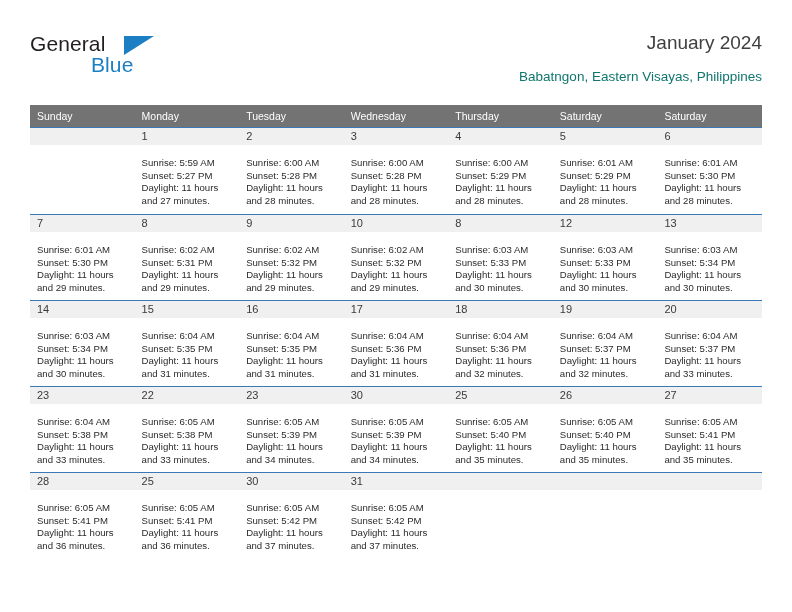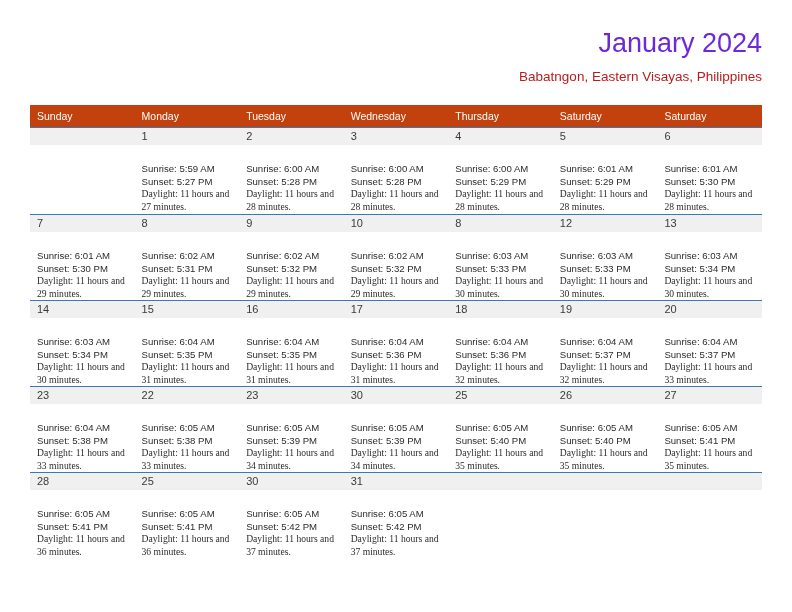--- a/index.html
+++ b/index.html
@@ -66,45 +66,45 @@
     font-family: "Liberation Sans", sans-serif;
   }
 
   .title-block {
     position: absolute;
     right: 0px;
     top: 0px;
     text-align: right;
   }
   .cal-title {
-    font-size: 27px;
-    color: #6d28d9;
+    font-size: 19px;
+    color: #404040;
     line-height: 34px;
     white-space: nowrap;
   }
   .cal-subtitle {
     margin-top: 8px;
     font-size: 13.5px;
-    color: #b91c1c;
+    color: #0f766e;
     line-height: 17px;
     white-space: nowrap;
   }
 
   
   .calendar {
     position: absolute;
     left: 30px;
     top: 105px;
     width: 732px;
     border-collapse: collapse;
     table-layout: fixed;
   }
 
   .dow-row th {
-    background: #c2410c;
+    background: #737373;
     color: #ffffff;
     font-size: 10.5px;
     font-weight: normal;
     text-align: left;
     padding: 5px 0 5px 7px;
     height: 11px;
     border: none;
   }
 
   .week {
@@ -137,42 +137,46 @@
     font-size: 11px;
     color: #3a3a3a;
     box-sizing: border-box;
   }
 
   .daynum.blank {
     color: transparent;
   }
 
   .details {
-    padding: 18px 5px 0 7px;
+    padding: 12px 5px 0 7px;
     font-size: 9.6px;
     line-height: 12.6px;
     color: #2b2b2b;
   }
 
   .details div {
     white-space: nowrap;
   }
 
   .details .dl-wrap {
     white-space: normal;
-    font-family: Liberation Serif, serif;
   }
 </style>
 </head>
 <body>
 
 <div class="page">
 
   <div class="header">
 
+    <div class="logo">
+      <span class="logo-general">General</span>
+      <span class="logo-triangle"></span>
+      <span class="logo-blue">Blue</span>
+    </div>
 
     <div class="title-block">
       <div class="cal-title">January 2024</div>
       <div class="cal-subtitle">Babatngon, Eastern Visayas, Philippines</div>
     </div>
 
   </div>
 
   <table class="calendar">
     <thead>

